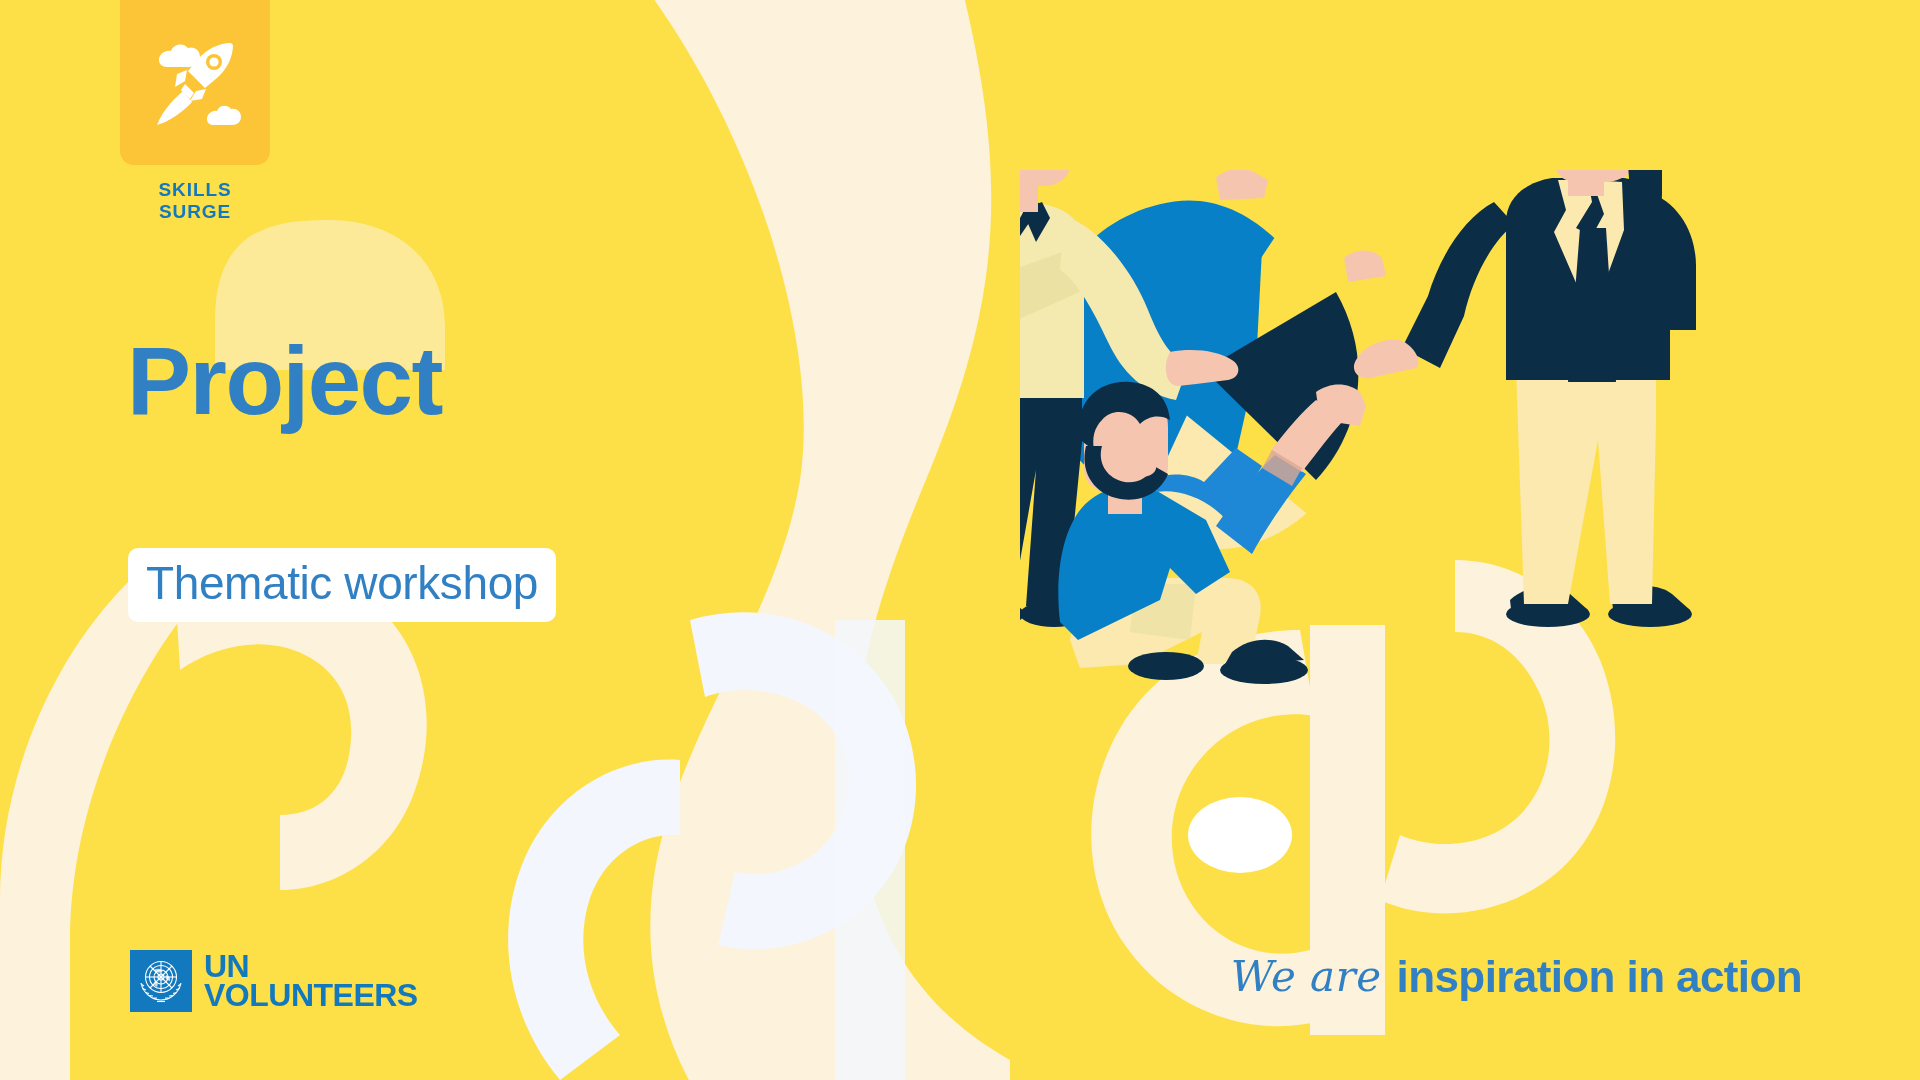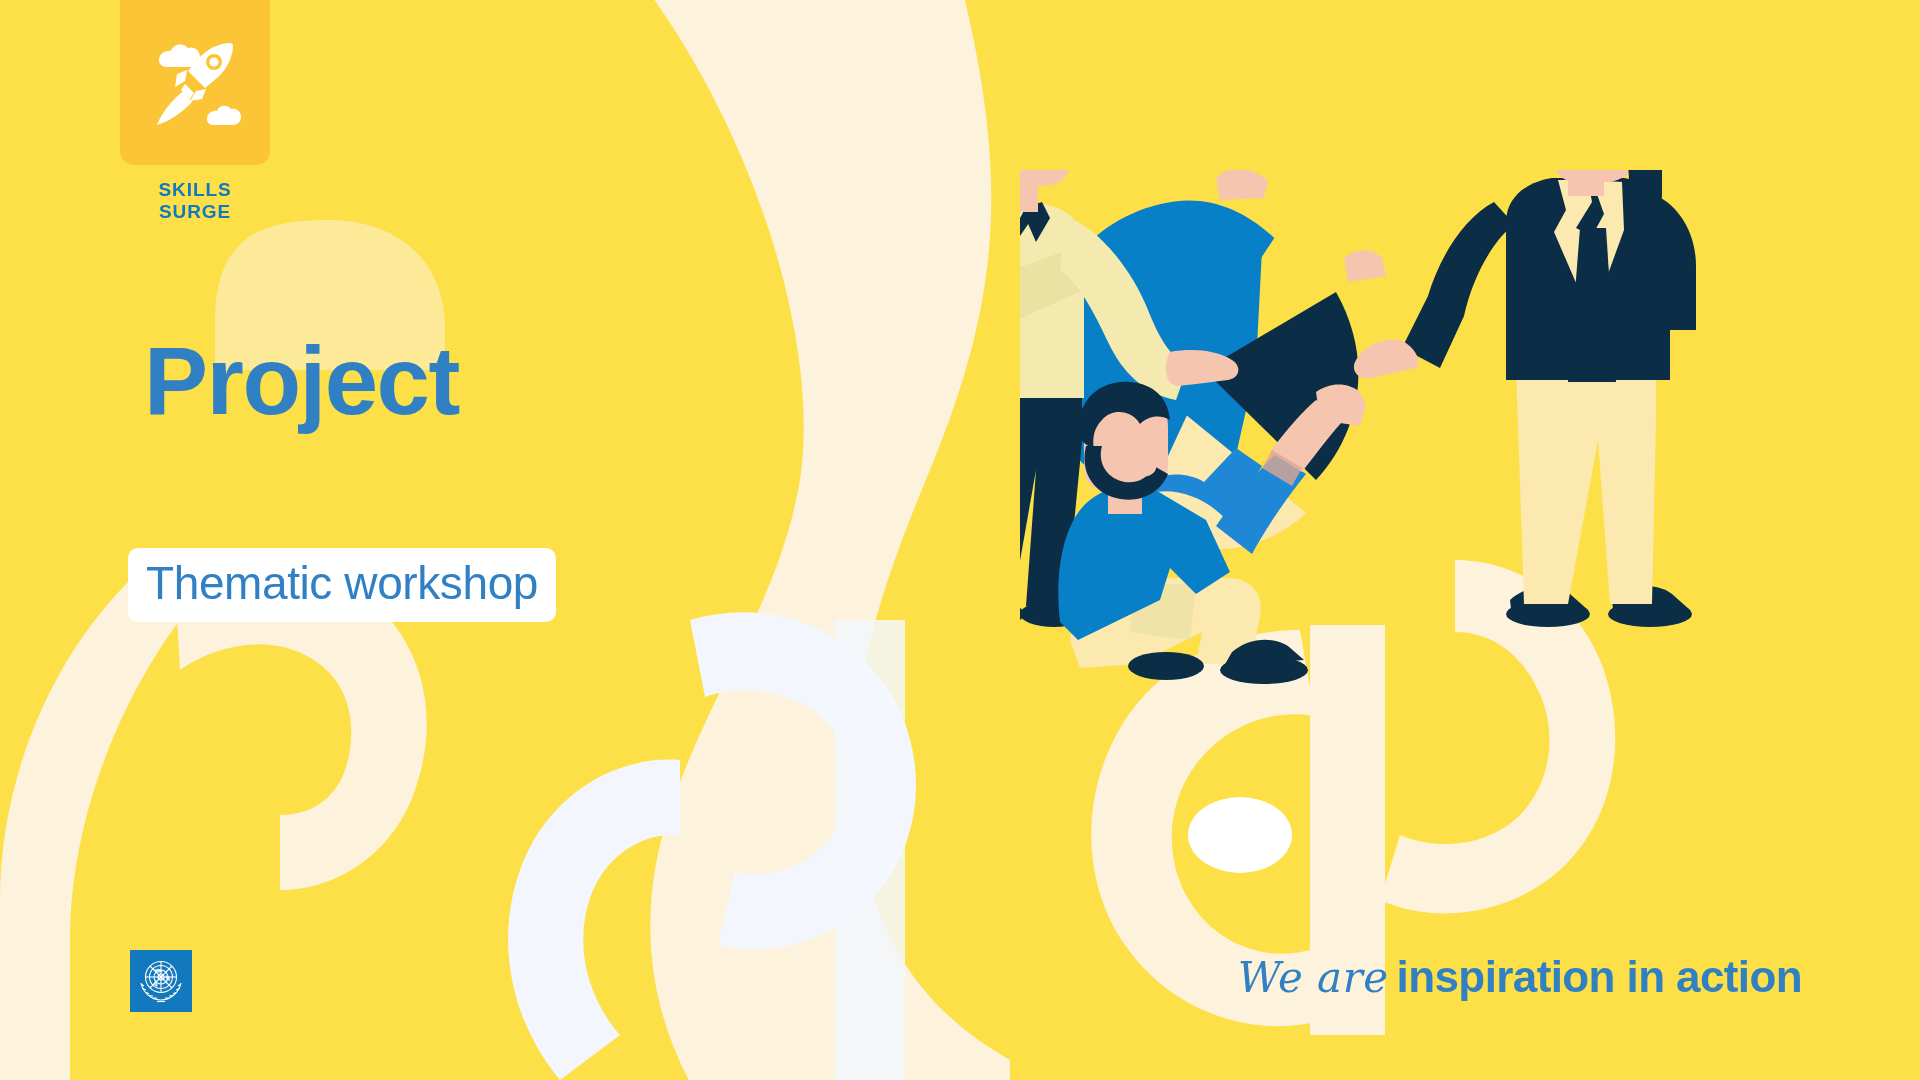--- a/index.html
+++ b/index.html
@@ -49,21 +49,21 @@
     color: #1379BE;
     font-size: 19px;
     font-weight: 700;
     letter-spacing: 0.9px;
     font-family: "Liberation Sans", sans-serif;
   }
 
   
   .headline {
     position: absolute;
-    left: 144px;
+    left: 127px;
     top: 330px;
     width: 760px;
   }
   .headline-line {
     font-family: "Liberation Sans", sans-serif;
     font-size: 96px;
     line-height: 1.06;
     font-weight: 700;
     color: #3280C4;
     letter-spacing: -1.5px;
@@ -121,22 +121,22 @@
     color: #1379BE;
     letter-spacing: -0.5px;
   }
 
   
   .tagline {
     position: absolute;
     right: 118px;
     top: 952px;
     display: flex;
-    align-items: center;
-    gap: 8px;
+    align-items: flex-start;
+    gap: 15px;
   }
   .tagline-script {
     font-family: "DejaVu Serif", serif;
     font-style: italic;
     font-size: 42px;
     font-weight: 400;
     color: #3280C4;
     letter-spacing: 0.5px;
   }
   .tagline-bold {
@@ -251,20 +251,24 @@
         <path d="M48 36 l3 -2 M46 40 l3.5 -1.5 M43 43.5 l3.5 -1
                  M39 46 l3.5 -0.5 M35 48 l3.5 0"></path>
         <path d="M27 51.5 l8 0"></path>
       </g>
       <g fill="#FFFFFF" opacity="0.75">
         <path d="M24 20 q5 -3 9 1 q-4 4 -9 -1 Z"></path>
         <path d="M36 25 q5 1 4 6 q-6 -1 -4 -6 Z"></path>
         <path d="M25 31 q4 2 2 6 q-5 -2 -2 -6 Z"></path>
       </g>
     </svg>
+    <div class="un-wordmark">
+      <span class="un-word-top">UN</span>
+      <span class="un-word-bottom">VOLUNTEERS</span>
+    </div>
   </div>
 
   <div class="tagline">
     <span class="tagline-script">We are</span>
     <span class="tagline-bold">inspiration in action</span>
   </div>
 
   <svg class="illustration" viewBox="0 0 800 640" xmlns="http://www.w3.org/2000/svg">
 
     <path fill="#0880C8" d="M243 60 C160 58 96 120 96 200 C96 268 142 320 205 334

